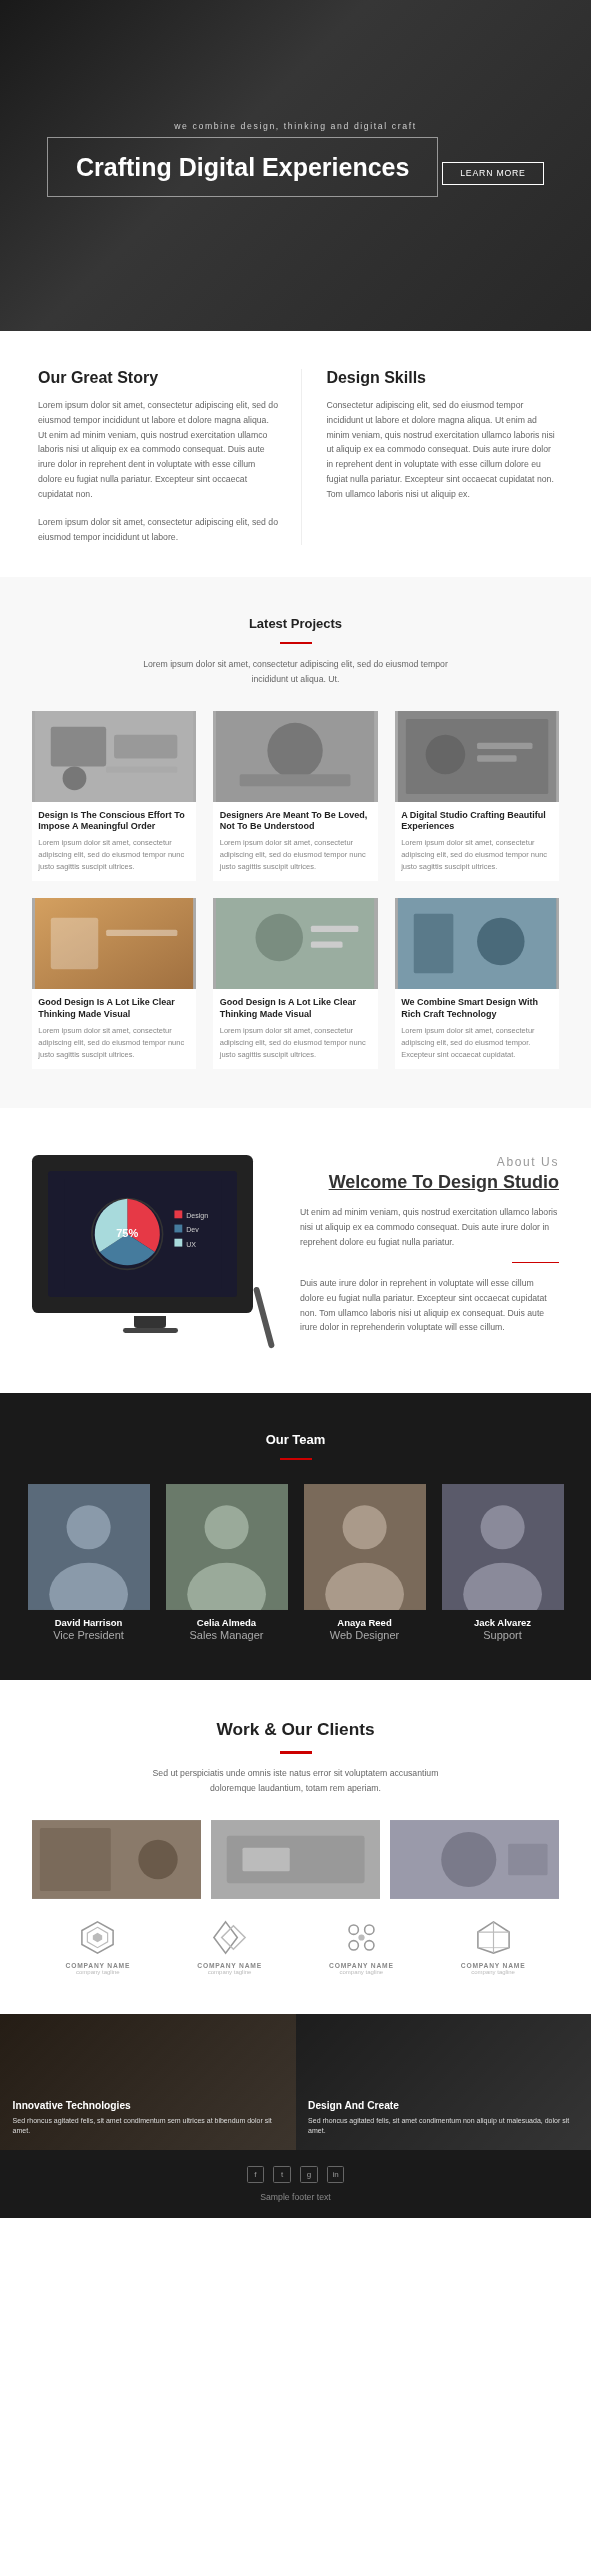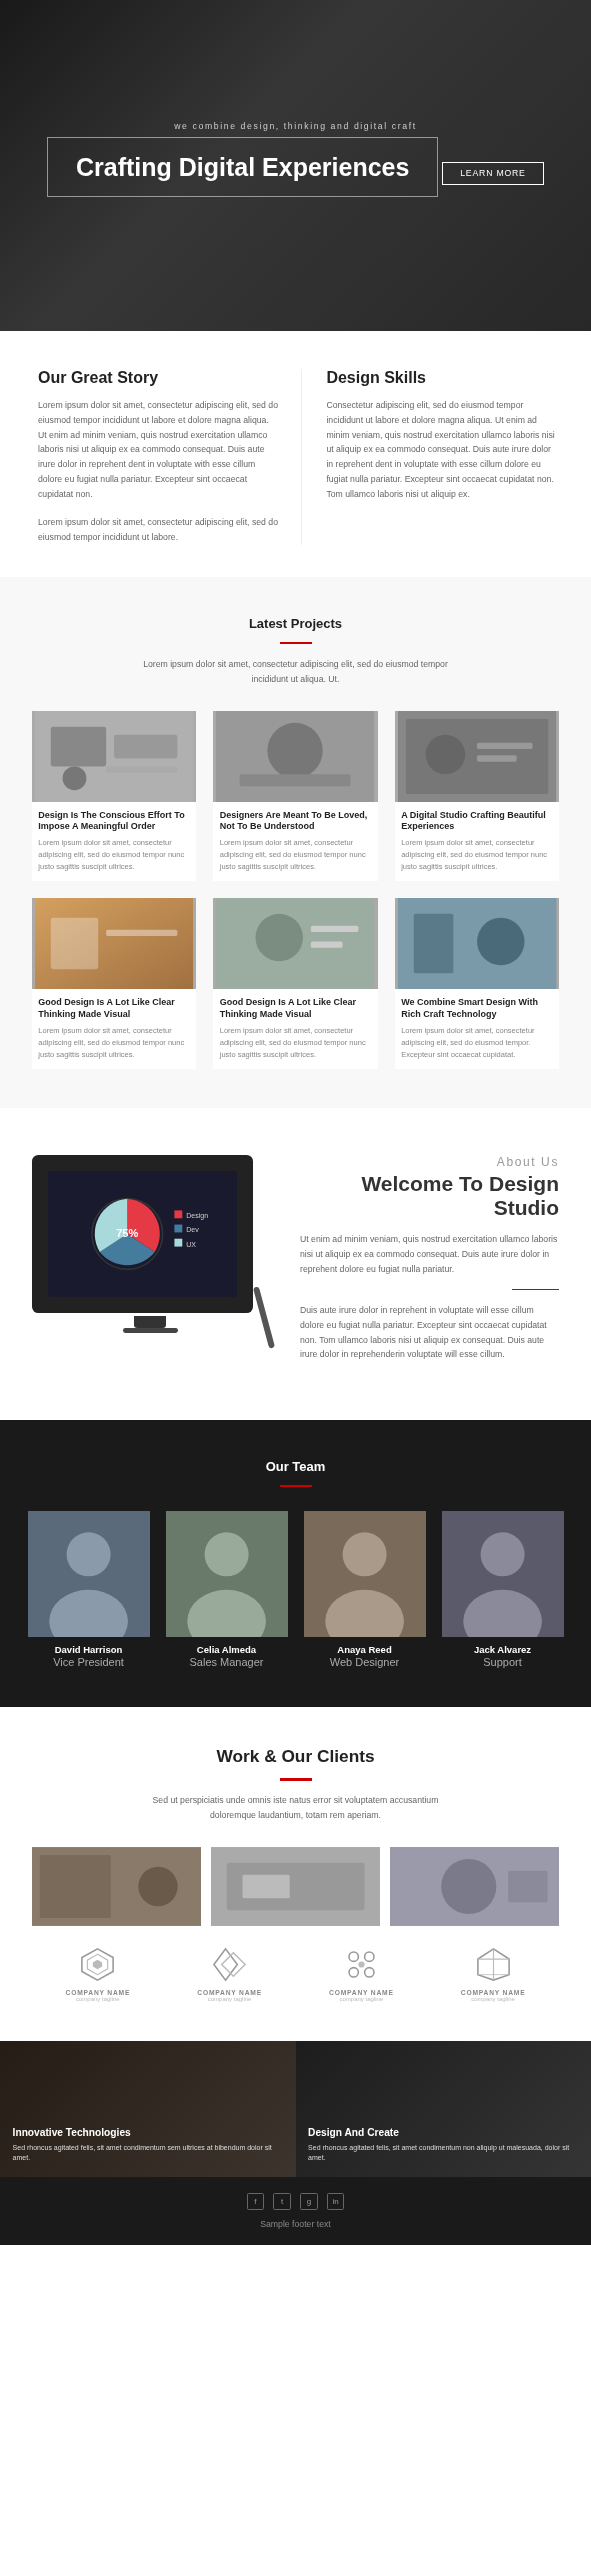--- a/index.html
+++ b/index.html
@@ -92,21 +92,21 @@
       border-radius: 0 0 3.2px 3.2px;
     }
     .monitor-base {
       width: 55px; height: 4.7px;
       background: #444;
       margin: 0 auto;
       border-radius: 2.4px;
     }
     .about-text-col { flex: 1; }
     .about-label { color: #999; font-size: 12px; letter-spacing: 1.6px; text-align: right; margin-bottom: 3.2px; }
-    .about-heading { font-size: 21px; font-weight: bold; margin-bottom: 12.6px; text-align: right; }
+    .about-heading { font-size: 18px; font-weight: bold; margin-bottom: 12.6px; text-align: right; text-decoration: underline; }
     .about-body { font-size: 8.7px; color: #666; line-height: 1.7; margin-bottom: 11px; }
     .about-divider { border: none; border-top: 1.6px solid #c00; margin: 12.6px 0; width: 47px; margin-left: auto; }
 
     
     .team-section { background: #1a1a1a; padding: 39px 32px; }
     .team-section .section-center .section-heading { color: #fff; }
     .team-section .section-center .body-text { color: #aaa; }
     .team-grid { display: flex; gap: 16px; justify-content: center; margin-top: 24px; }
     .team-card { text-align: center; }
     .team-photo {

